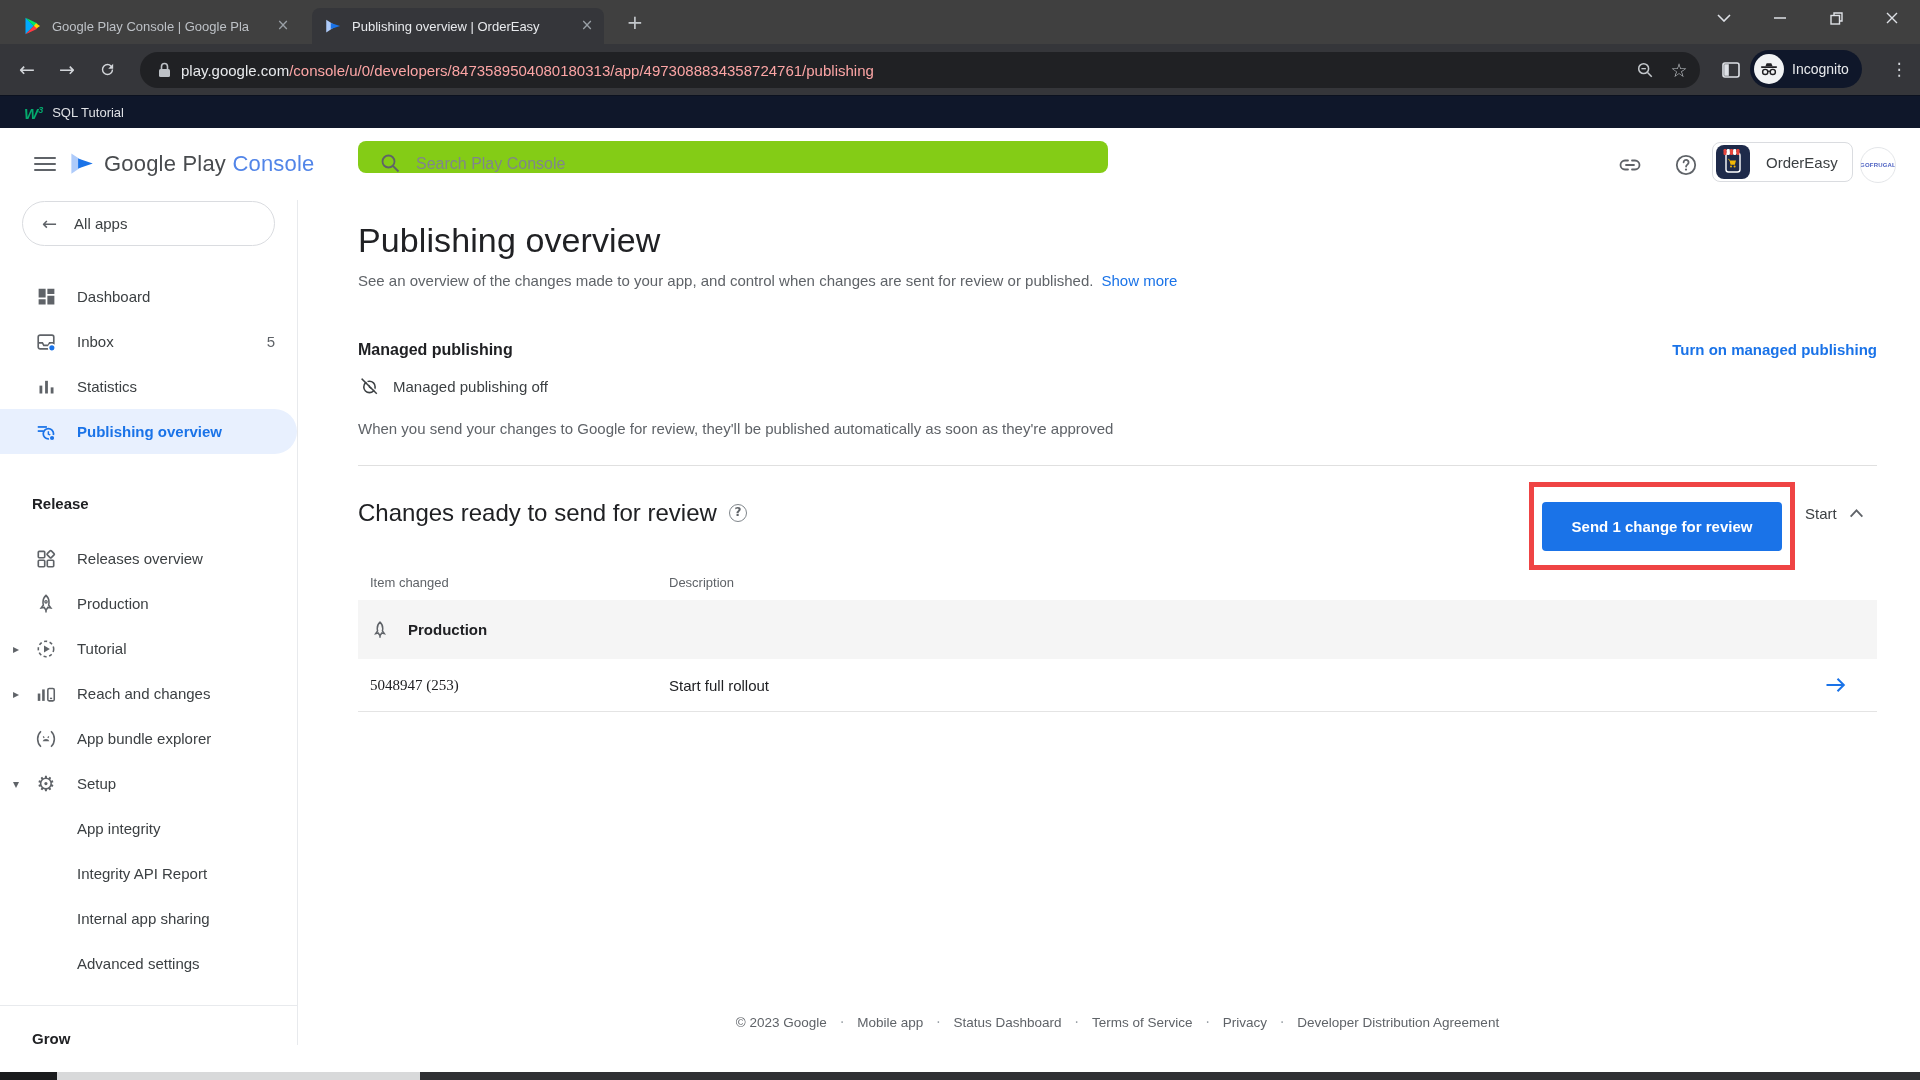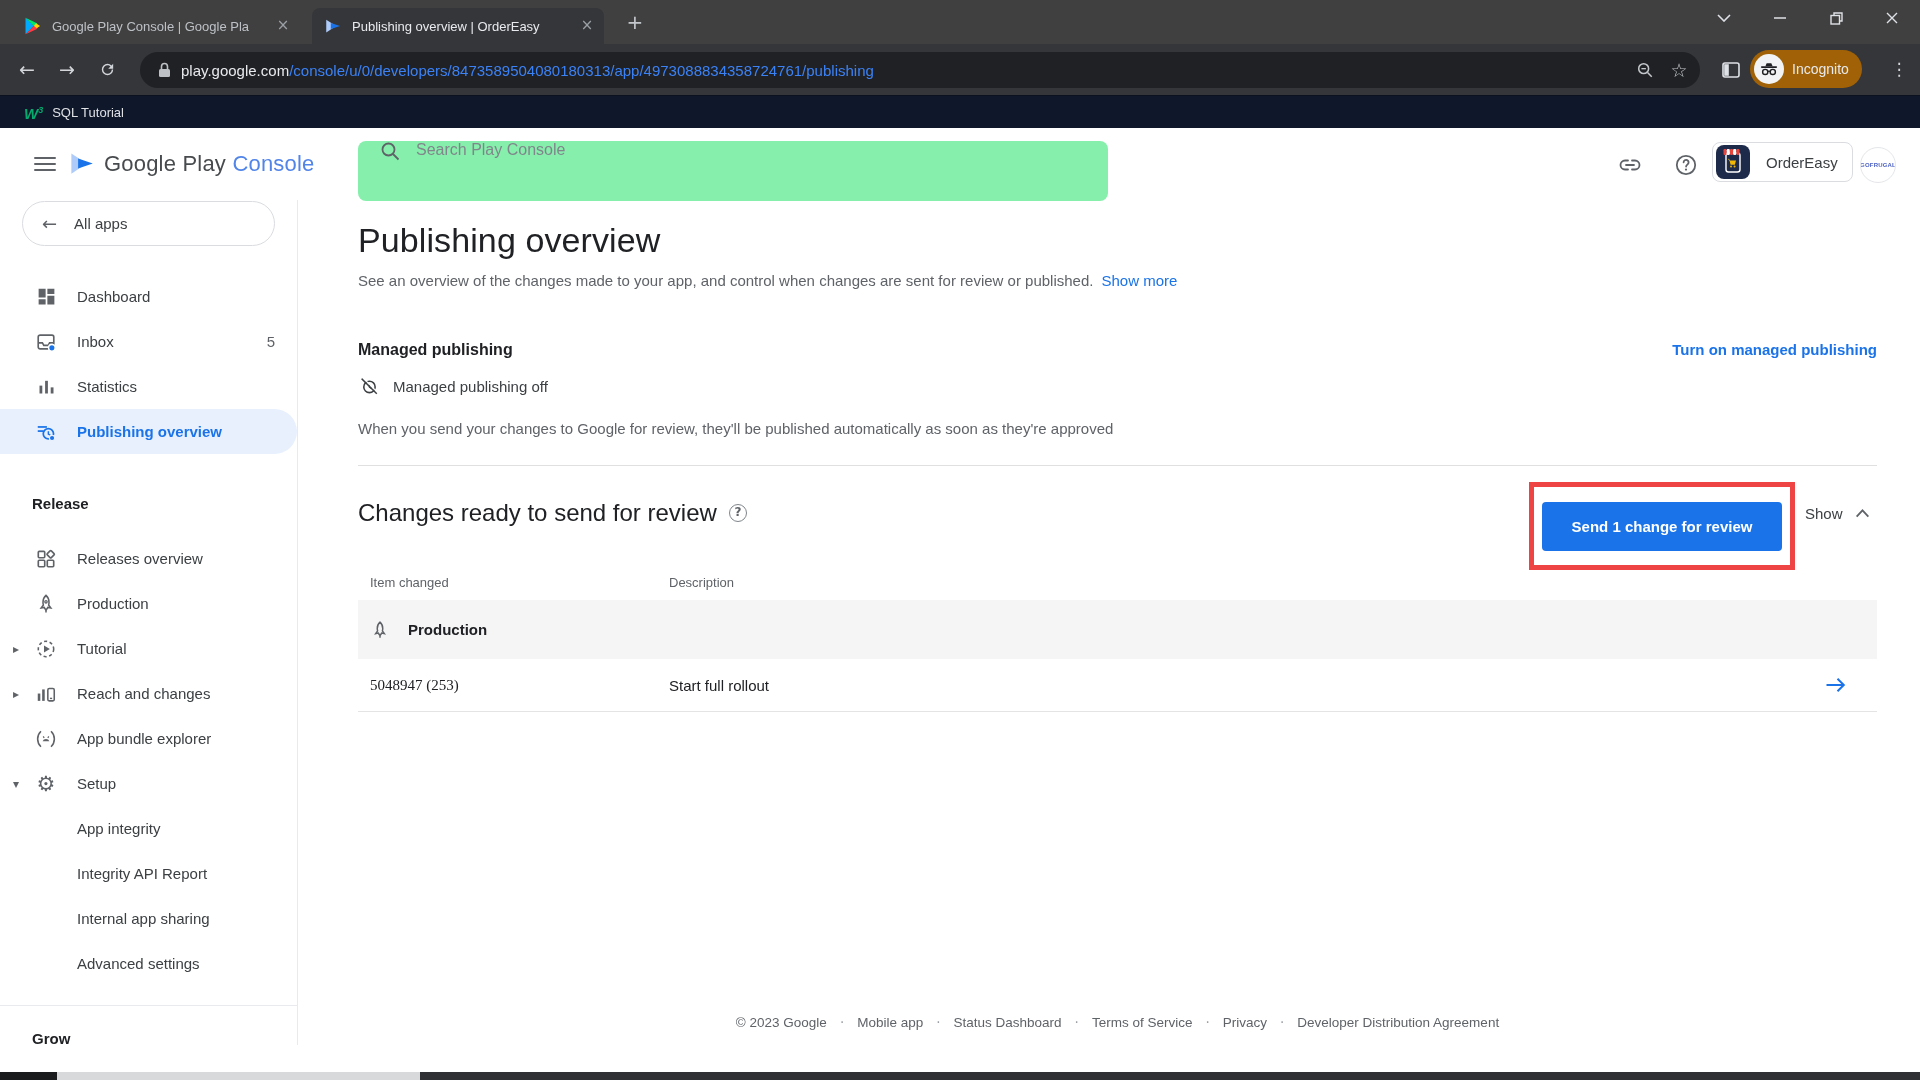--- a/index.html
+++ b/index.html
@@ -17,43 +17,43 @@
   .tab .t-close { width:18px; height:18px; line-height:17px; text-align:center; color:#9aa0a6; font-size:15px; margin:0 8px; border-radius:50%; flex:0 0 auto; }
   .new-tab { position:absolute; left:622px; top:10px; width:26px; height:26px; color:#c3c7cb; font-size:20px; line-height:24px; text-align:center; }
   .win-controls { position:absolute; right:0; top:0; height:36px; display:flex; }
   .win-btn { width:56px; height:36px; display:flex; align-items:center; justify-content:center; }
 
   .toolbar { position:absolute; left:0; top:44px; width:1920px; height:51px; background:#35363a; }
   .nav-btn { position:absolute; top:11px; width:30px; height:30px; color:#d3d6da; font-size:19px; text-align:center; line-height:29px; border-radius:50%; }
   .url-bar { position:absolute; left:140px; top:8px; width:1560px; height:36px; background:#202124; border-radius:18px; display:flex; align-items:center; }
   .url-text { font-size:15px; margin-left:10px; white-space:nowrap; overflow:hidden; flex:1; }
   .url-domain { color:#e8eaed; }
-  .url-path { color:#3b82f6; }
+  .url-path { color:#fca5a5; }
   .urlbar-icon { width:26px; height:26px; display:flex; align-items:center; justify-content:center; color:#c3c7cb; flex:0 0 auto; margin-right:8px; }
   .side-panel-btn { position:absolute; left:1716px; top:11px; width:30px; height:30px; display:flex; align-items:center; justify-content:center; }
-  .incognito-pill { position:absolute; left:1750px; top:6px; width:112px; height:38px; background:#a16207; border-radius:19px; display:flex; align-items:center; }
+  .incognito-pill { position:absolute; left:1750px; top:6px; width:112px; height:38px; background:#0f172a; border-radius:19px; display:flex; align-items:center; }
   .incog-circle { width:30px; height:30px; border-radius:50%; background:#f1f3f4; margin-left:4px; display:flex; align-items:center; justify-content:center; }
   .incog-label { color:#e8eaed; font-size:14px; margin-left:8px; }
   .menu-dots { position:absolute; left:1884px; top:11px; width:30px; height:30px; color:#d3d6da; font-size:17px; line-height:29px; text-align:center; }
 
   .bookmarks-bar { position:absolute; left:0; top:95px; width:1920px; height:33px; background:#0f172a; border-top:1px solid rgba(0,0,0,.25); display:flex; align-items:center; }
   .bookmark { display:flex; align-items:center; margin-left:24px; }
   .w3-logo { color:#04aa6d; font-weight:bold; font-style:italic; font-size:15px; line-height:15px; }
   .w3-sup { font-size:9px; vertical-align:super; }
   .bm-label { color:#dfe1e5; font-size:13px; margin-left:9px; }
 
   
   .app-header { position:absolute; left:0; top:128px; width:1920px; height:72px; background:#fff; }
   .hamburger { position:absolute; left:34px; top:157px; width:22px; height:14px; }
   .hamburger span { display:block; height:2px; background:#5f6368; border-radius:1px; margin-bottom:4px; }
   .logo-svg { position:absolute; left:68px; top:150px; }
   .logo-text { position:absolute; left:104px; top:151px; font-size:22px; letter-spacing:.2px; }
   .logo-gp { color:#484b4e; }
   .logo-console { color:#5285e8; }
-  .search-pill { position:absolute; left:358px; top:141px; width:750px; height:60px; background:#86efac; border-radius:8px; display:flex; align-items:flex-start; }
+  .search-pill { position:absolute; left:358px; top:141px; width:750px; height:32px; background:#84cc16; border-radius:8px; display:flex; align-items:flex-end; }
   .search-pill svg { margin-left:22px; flex:0 0 auto; }
   .search-input { border:none; outline:none; background:transparent; font-size:16px; color:#202124; margin-left:16px; flex:1; font-family:"Liberation Sans",sans-serif; }
   .search-input::placeholder { color:#80868b; opacity:1; }
   .hdr-icon { position:absolute; top:151px; width:28px; height:28px; display:flex; align-items:center; justify-content:center; }
   .app-pill { position:absolute; left:1712px; top:142px; width:141px; height:40px; border:1px solid #dadce0; border-radius:8px; background:#fff; display:flex; align-items:center; }
   .app-pill-label { font-size:15px; color:#3c4043; margin-left:16px; }
   .avatar { position:absolute; left:1860px; top:147px; width:36px; height:36px; border-radius:50%; border:1px solid #e4e6e9; display:flex; align-items:center; justify-content:center; overflow:hidden; background:#fff; }
   .avatar span { font-size:6px; color:#4a5fc1; font-weight:bold; letter-spacing:.2px; }
 
   
@@ -418,21 +418,21 @@
 
 <div class="changes-heading">
   <span>Changes ready to send for review</span>
   <span class="q-circle glyph">?</span>
 </div>
 
 <div class="annotation">
   <button class="send-btn">Send 1 change for review</button>
 </div>
 <div class="hide-btn">
-  <span>Show</span>
+  <span>Start</span>
   <svg width="15" height="9" viewBox="0 0 16 10">
       <polyline points="1.5,8.5 8,1.5 14.5,8.5" fill="none" stroke="#5f6368" stroke-width="2"></polyline>
     </svg>
 </div>
 
 <div class="table">
   <div class="thead">
     <div class="th1">Item changed</div>
     <div class="th2">Description</div>
   </div>

